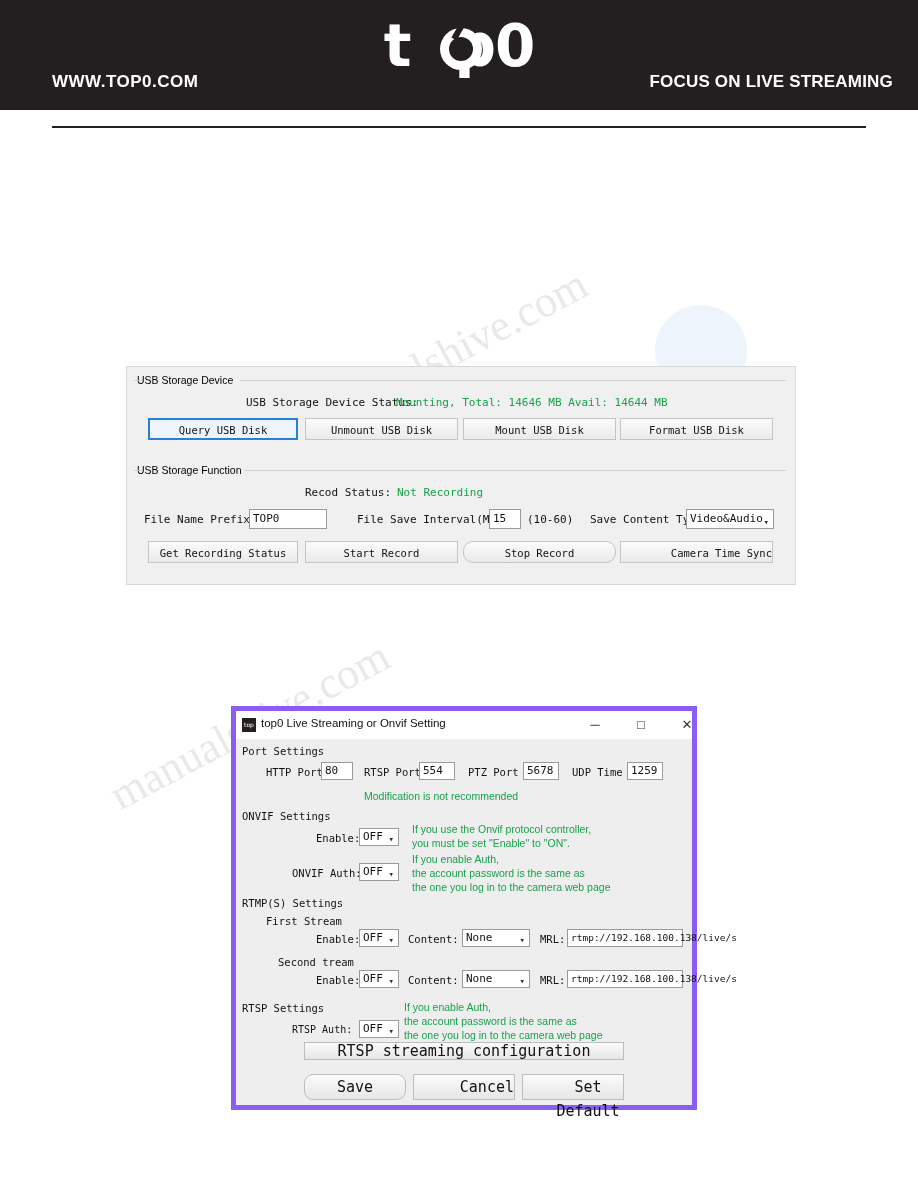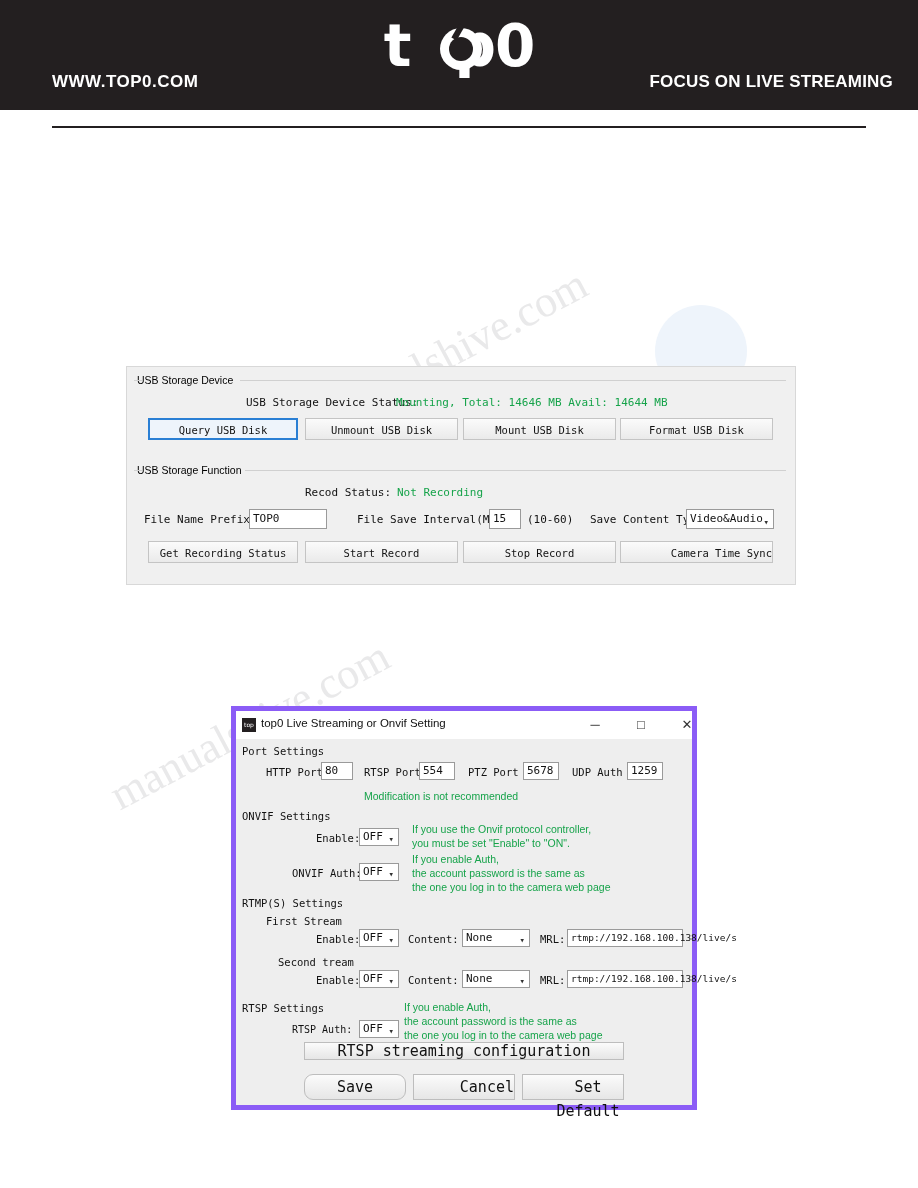--- a/index.html
+++ b/index.html
@@ -217,21 +217,21 @@
 <div class="lbl" style="left:527px; top:513px;">(10-60)</div>
 
 <div class="lbl" style="left:590px; top:513px;">Save Content Type:</div>
 <div class="selbox" style="left:686px; top:509px; width:88px;">
   <span>Video&amp;Audio</span>
   <span class="caret">▾</span>
 </div>
 
 <div class="btn" style="left:148px; top:541px; width:150px;">Get Recording Status</div>
 <div class="btn" style="left:305px; top:541px; width:153px;">Start Record</div>
-<div class="btn" style="left:463px; top:541px; width:153px;">Stop Record</div>
+<div class="btn" style="left:463px; top:541px; width:153px;border-radius:10px;">Stop Record</div>
 <div class="btn" style="left:620px; top:541px; width:153px;text-align:right;">Camera Time Sync</div>
 
 <div class="dialog">
   <div class="dlg-titlebar">
     <div class="dlg-icon">top</div>
     <div class="dlg-title">top0 Live Streaming or Onvif Setting</div>
     <div class="dlg-btn" style="left:336px;">─</div>
     <div class="dlg-btn" style="left:382px;">□</div>
     <div class="dlg-btn" style="left:428px;">✕</div>
   </div>
@@ -239,21 +239,21 @@
   <div class="sect" style="left:6px; top:34px;">Port Settings</div>
   <div class="lbl" style="left:30px; top:55px; font-size:10.5px;">HTTP Port</div>
   <div class="txtbox" style="left:85px; top:51px; width:32px; height:18px; line-height:16px;">80</div>
 
   <div class="lbl" style="left:128px; top:55px; font-size:10.5px;">RTSP Port</div>
   <div class="txtbox" style="left:183px; top:51px; width:36px; height:18px; line-height:16px;">554</div>
 
   <div class="lbl" style="left:232px; top:55px; font-size:10.5px;">PTZ Port</div>
   <div class="txtbox" style="left:287px; top:51px; width:36px; height:18px; line-height:16px;">5678</div>
 
-  <div class="lbl" style="left:336px; top:55px; font-size:10.5px;">UDP Auth</div>
+  <div class="lbl" style="left:336px; top:55px; font-size:10.5px;">UDP Time</div>
   <div class="txtbox" style="left:391px; top:51px; width:36px; height:18px; line-height:16px;">1259</div>
 
   <div class="grn" style="left:128px; top:79px;">Modification is not recommended</div>
 
   <div class="sect" style="left:6px; top:99px;">ONVIF Settings</div>
   <div class="lbl" style="left:80px; top:121px; font-size:10.5px;">Enable:</div>
   <div class="selbox" style="left:83px; top:117px; width:40px; height:18px; line-height:16px; margin-left:40px;">
     <span>OFF</span>
     <span class="caret" style="top:2px;">▾</span>
   </div>

